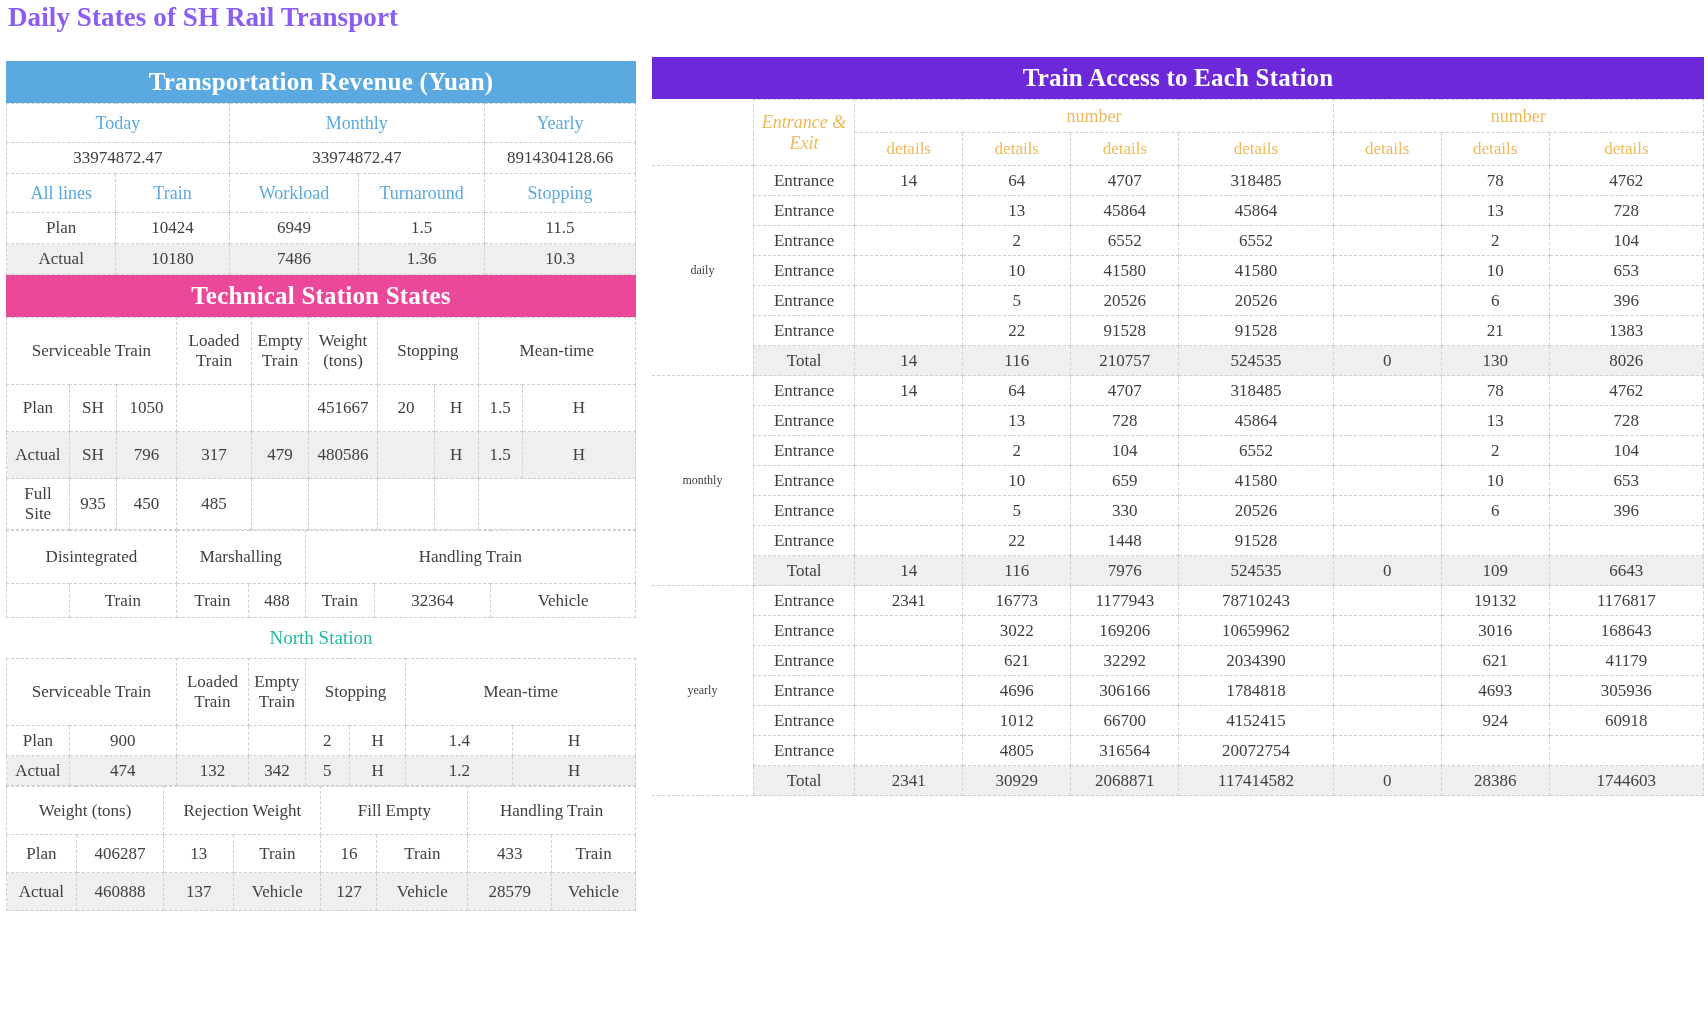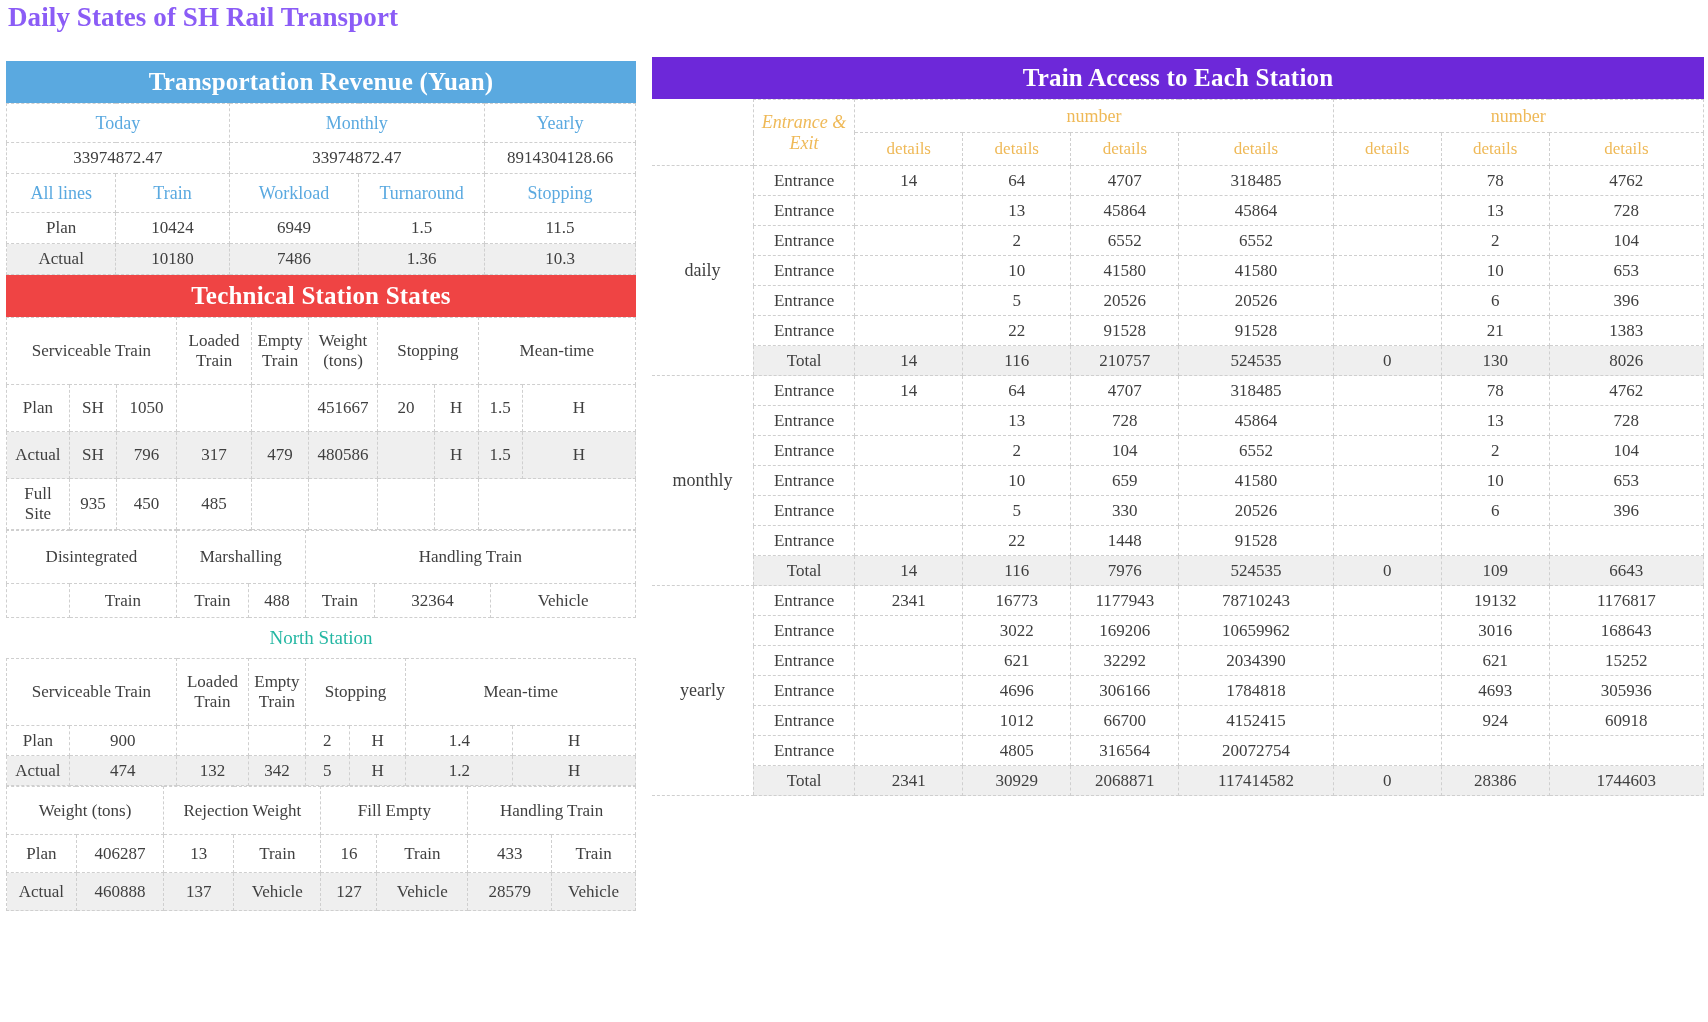--- a/index.html
+++ b/index.html
@@ -58,21 +58,21 @@
   .zebra { background: #efefef; }
 
   
   #left-panel {
     position: absolute;
     left: 6px;
     top: 61px;
     width: 630px;
   }
   .rev-banner { background: #5aa9e0; }
-  .tech-banner { background: #ef4444; }
+  .tech-banner { background: #ec4899; }
 
   #revenue-table { font-size: 17px; }
   #revenue-table .hdr { color: #5aa9e0; font-size: 18px; padding: 6px 2px; }
   #revenue-table td { height: 26px; }
   #revenue-table td.big { font-size: 17px; }
 
   #tech-banner-wrap { margin-top: 0px; }
 
   .station-name {
     color: #24b7a3;
@@ -90,21 +90,21 @@
     position: absolute;
     left: 652px;
     top: 57px;
     width: 1052px;
   }
   .acc-banner { background: #6d28d9; }
   #access-table { font-size: 17px; }
   #access-table td { height: 25px; }
   #access-table .hdr-amber { color: #efb957; font-size: 18px; }
   #access-table .hdr-amber-sm { color: #efb957; font-size: 17px; }
-  #access-table td.period { font-size: 18px; border-left: none; border-right: none;}
+  #access-table td.period { font-size: 12px; border-left: none; border-right: none;}
   #access-table td.nb { border: none; }
   #access-table .total-row td { background: #efefef; }
 </style>
 </head>
 <body>
 
 <div class="page">
 
   <div id="page-title">Daily States of SH Rail Transport</div>
 
@@ -529,21 +529,21 @@
             <td>168643</td>
           </tr>
           <tr>
             <td>Entrance</td>
             <td></td>
             <td>621</td>
             <td>32292</td>
             <td>2034390</td>
             <td></td>
             <td>621</td>
-            <td>15252</td>
+            <td>41179</td>
           </tr>
           <tr>
             <td>Entrance</td>
             <td></td>
             <td>4696</td>
             <td>306166</td>
             <td>1784818</td>
             <td></td>
             <td>4693</td>
             <td>305936</td>

